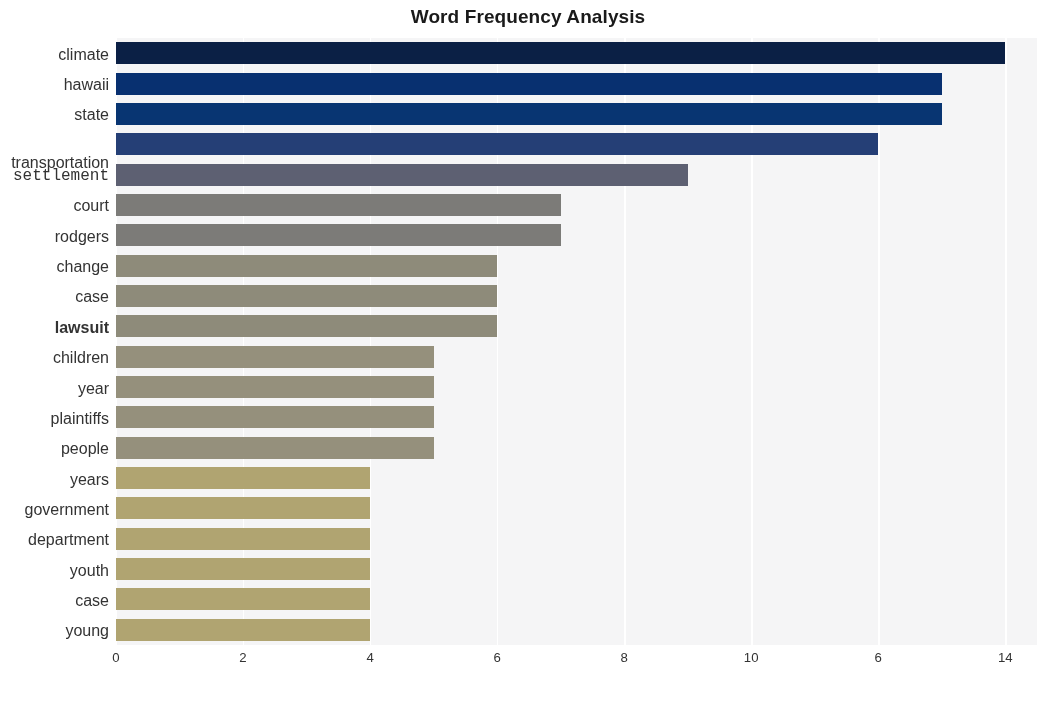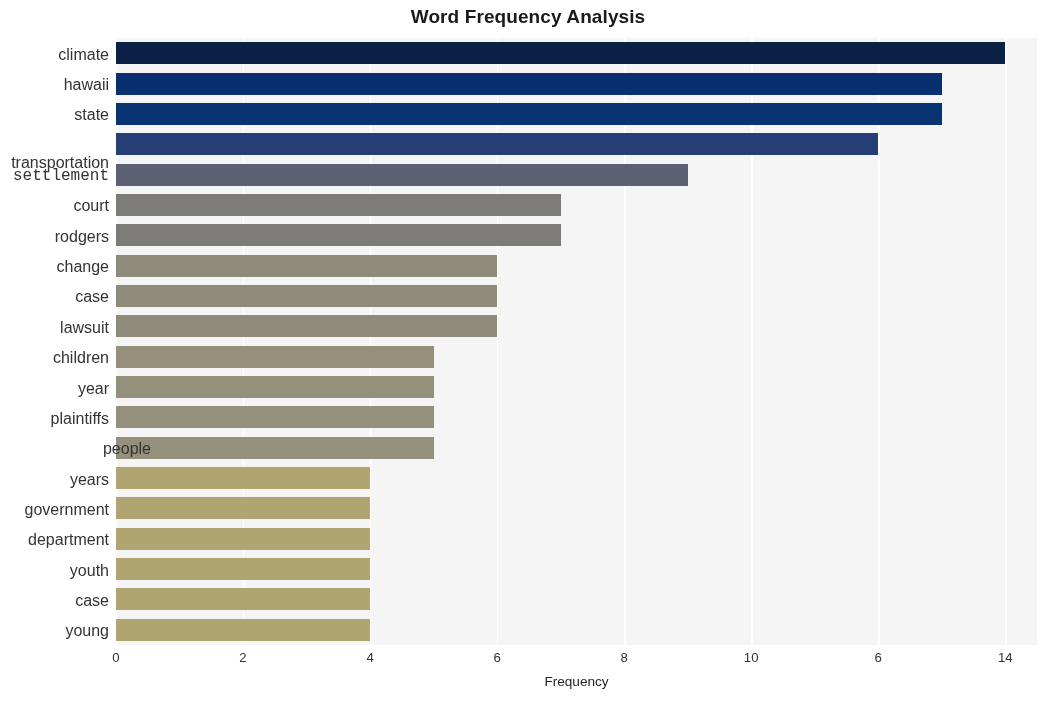--- a/index.html
+++ b/index.html
@@ -155,39 +155,38 @@
   <div id="ytick-layer">
       <div class="ytick-inner" style="top: 7.675px;">climate</div>
       <div class="ytick-inner" style="top: 38.025px;">hawaii</div>
       <div class="ytick-inner" style="top: 68.375px;">state</div>
       <div class="ytick-inner" style="top: 98.725px; margin-top: 17px;">transportation</div>
       <div class="ytick-inner" style="top: 129.075px; font-family: Liberation Mono, monospace;">settlement</div>
       <div class="ytick-inner" style="top: 159.425px;">court</div>
       <div class="ytick-inner" style="top: 189.775px;">rodgers</div>
       <div class="ytick-inner" style="top: 220.125px;">change</div>
       <div class="ytick-inner" style="top: 250.475px;">case</div>
-      <div class="ytick-inner" style="top: 280.825px;">lawsuit</div>
+      <div class="ytick-inner" style="top: 280.825px; font-weight: bold;">lawsuit</div>
       <div class="ytick-inner" style="top: 311.175px;">children</div>
       <div class="ytick-inner" style="top: 341.525px;">year</div>
       <div class="ytick-inner" style="top: 371.875px;">plaintiffs</div>
-      <div class="ytick-inner" style="top: 402.225px; padding-left: 42px;">people</div>
+      <div class="ytick-inner" style="top: 402.225px;">people</div>
       <div class="ytick-inner" style="top: 432.575px;">years</div>
       <div class="ytick-inner" style="top: 462.925px;">government</div>
       <div class="ytick-inner" style="top: 493.275px;">department</div>
       <div class="ytick-inner" style="top: 523.625px;">youth</div>
       <div class="ytick-inner" style="top: 553.975px;">case</div>
       <div class="ytick-inner" style="top: 584.325px;">young</div>
     </div>
 
   <div id="xtick-layer">
       <div class="xtick" style="left: 116px;">0</div>
       <div class="xtick" style="left: 243.034px;">2</div>
       <div class="xtick" style="left: 370.069px;">4</div>
       <div class="xtick" style="left: 497.103px;">6</div>
       <div class="xtick" style="left: 624.138px;">8</div>
       <div class="xtick" style="left: 751.172px;">10</div>
       <div class="xtick" style="left: 878.207px;">6</div>
       <div class="xtick" style="left: 1005.24px;">14</div>
     </div>
 
-  <div id="xlabel">Frequency</div>
 
 </div>
 
 </body></html>

